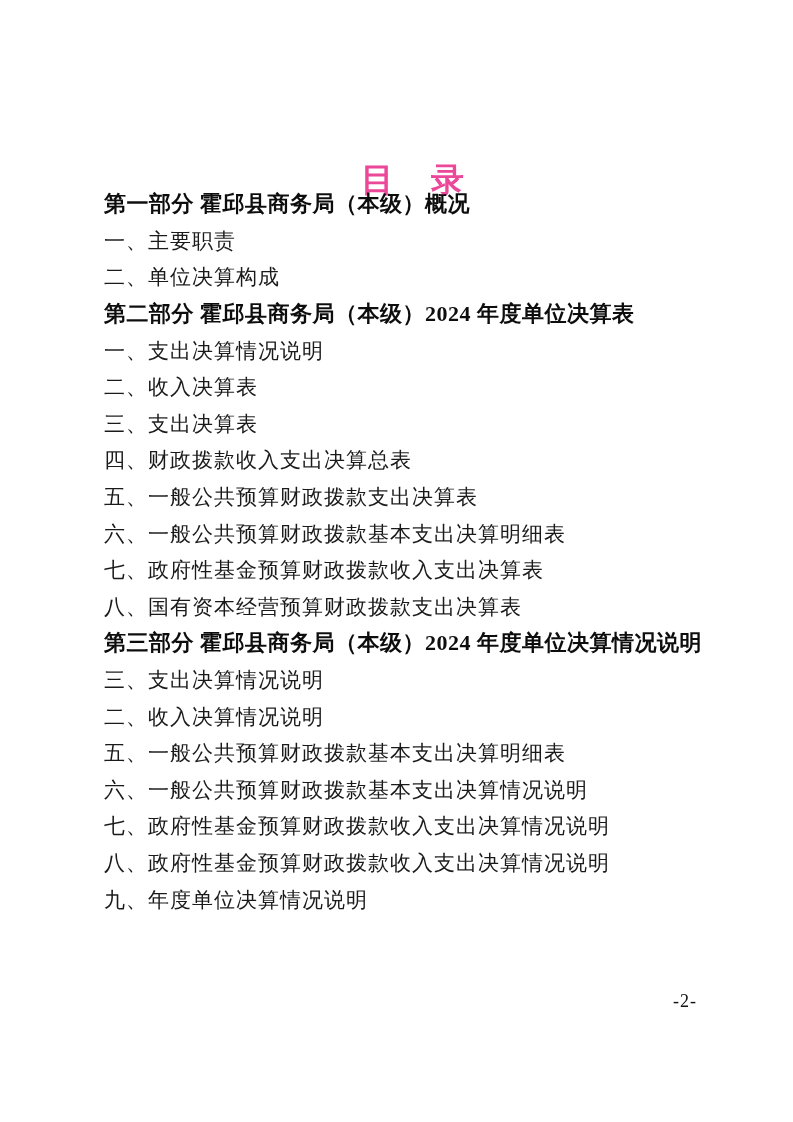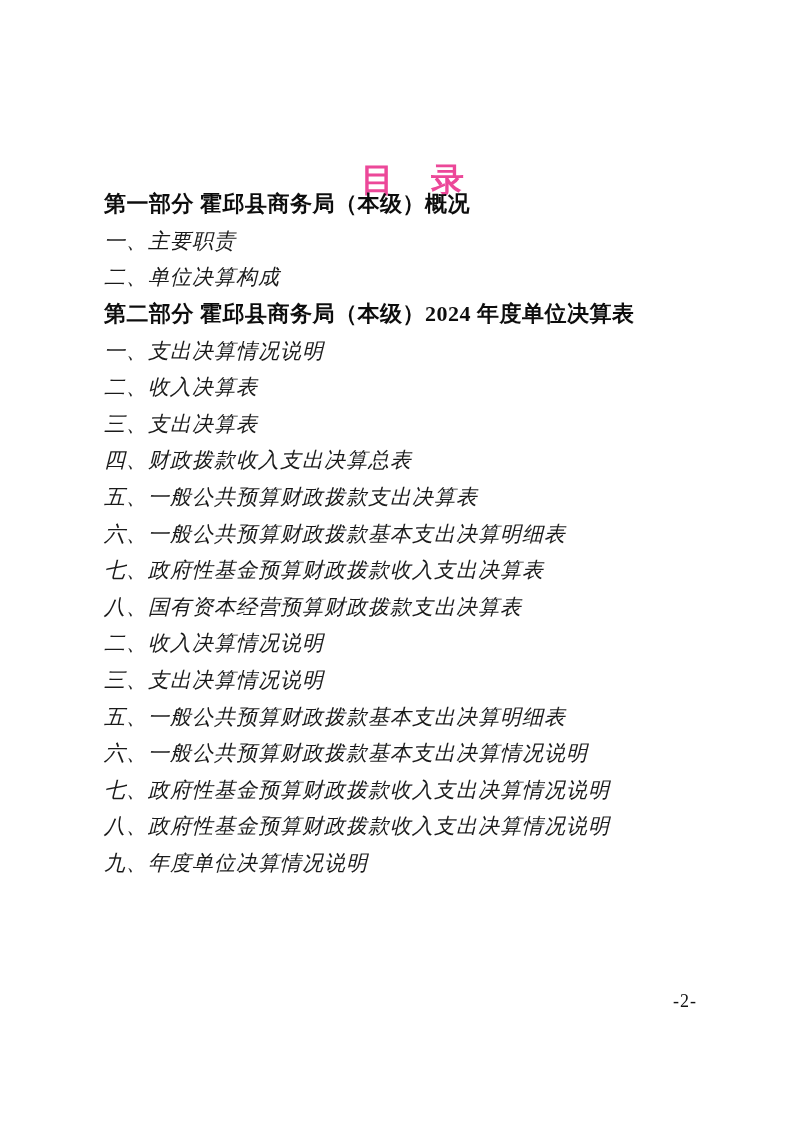--- a/index.html
+++ b/index.html
@@ -46,21 +46,20 @@
     font-size: 22px;
     font-weight: 700;
     color: #0d0d0d;
     letter-spacing: 0.5px;
   }
   .line.item {
     font-size: 21px;
     font-weight: 400;
     color: #1a1a1a;
     letter-spacing: 1px;
-    font-style: italic;
   }
   .page-number {
     position: absolute;
     top: 991px;
     right: 96px;
     font-family: "Liberation Serif", serif;
     font-size: 18px;
     color: #111111;
     letter-spacing: 1px;
   }
@@ -81,22 +80,23 @@
     <div class="line heading">第二部分 霍邱县商务局（本级）2024 年度单位决算表</div>
     <div class="line item">一、支出决算情况说明</div>
     <div class="line item">二、收入决算表</div>
     <div class="line item">三、支出决算表</div>
     <div class="line item">四、财政拨款收入支出决算总表</div>
     <div class="line item">五、一般公共预算财政拨款支出决算表</div>
     <div class="line item">六、一般公共预算财政拨款基本支出决算明细表</div>
     <div class="line item">七、政府性基金预算财政拨款收入支出决算表</div>
     <div class="line item">八、国有资本经营预算财政拨款支出决算表</div>
 
+    <div class="line heading">第三部分 霍邱县商务局（本级）2024 年度单位决算情况说明</div>
+    <div class="line item">三、支出决算情况说明</div>
     <div class="line item">二、收入决算情况说明</div>
-    <div class="line item">三、支出决算情况说明</div>
     <div class="line item">五、一般公共预算财政拨款基本支出决算明细表</div>
     <div class="line item">六、一般公共预算财政拨款基本支出决算情况说明</div>
     <div class="line item">七、政府性基金预算财政拨款收入支出决算情况说明</div>
     <div class="line item">八、政府性基金预算财政拨款收入支出决算情况说明</div>
     <div class="line item">九、年度单位决算情况说明</div>
 
   </div>
 
   <div class="page-number">-2-</div>
 

